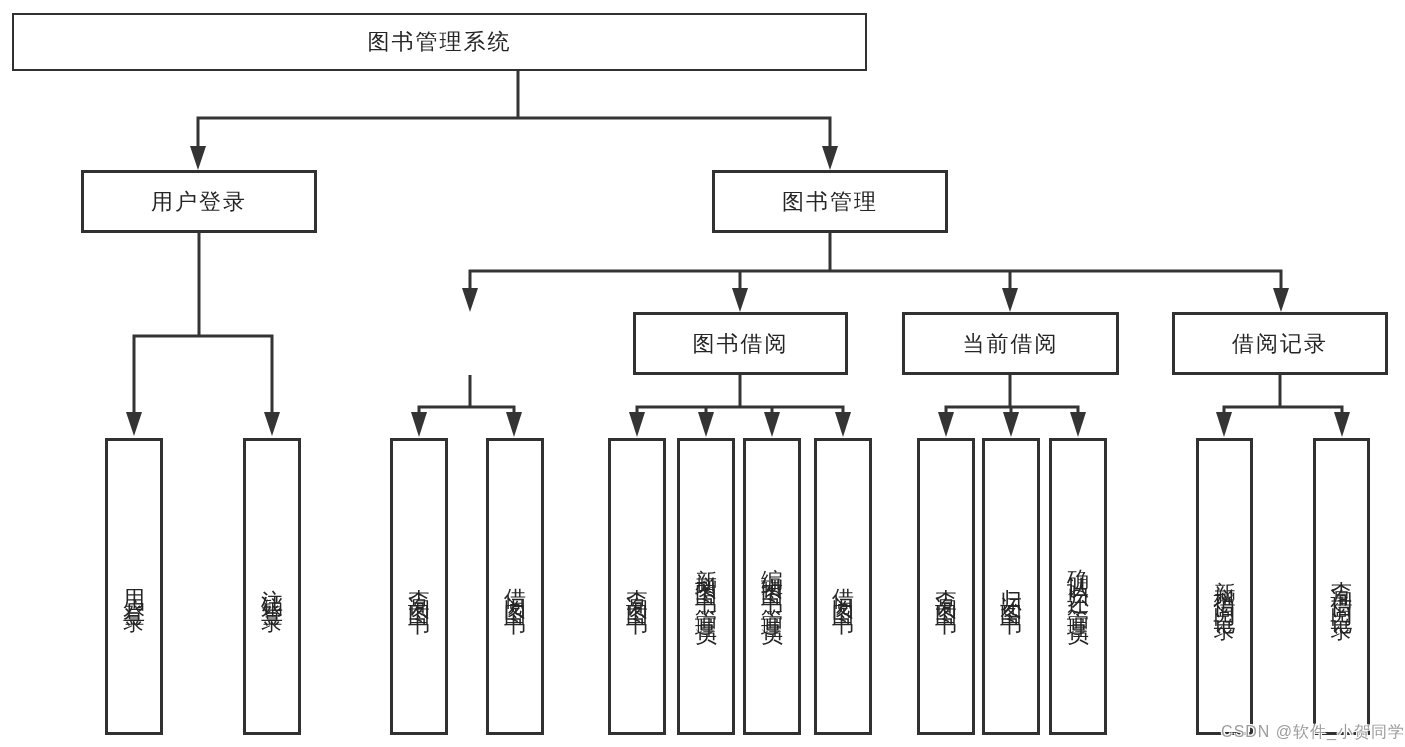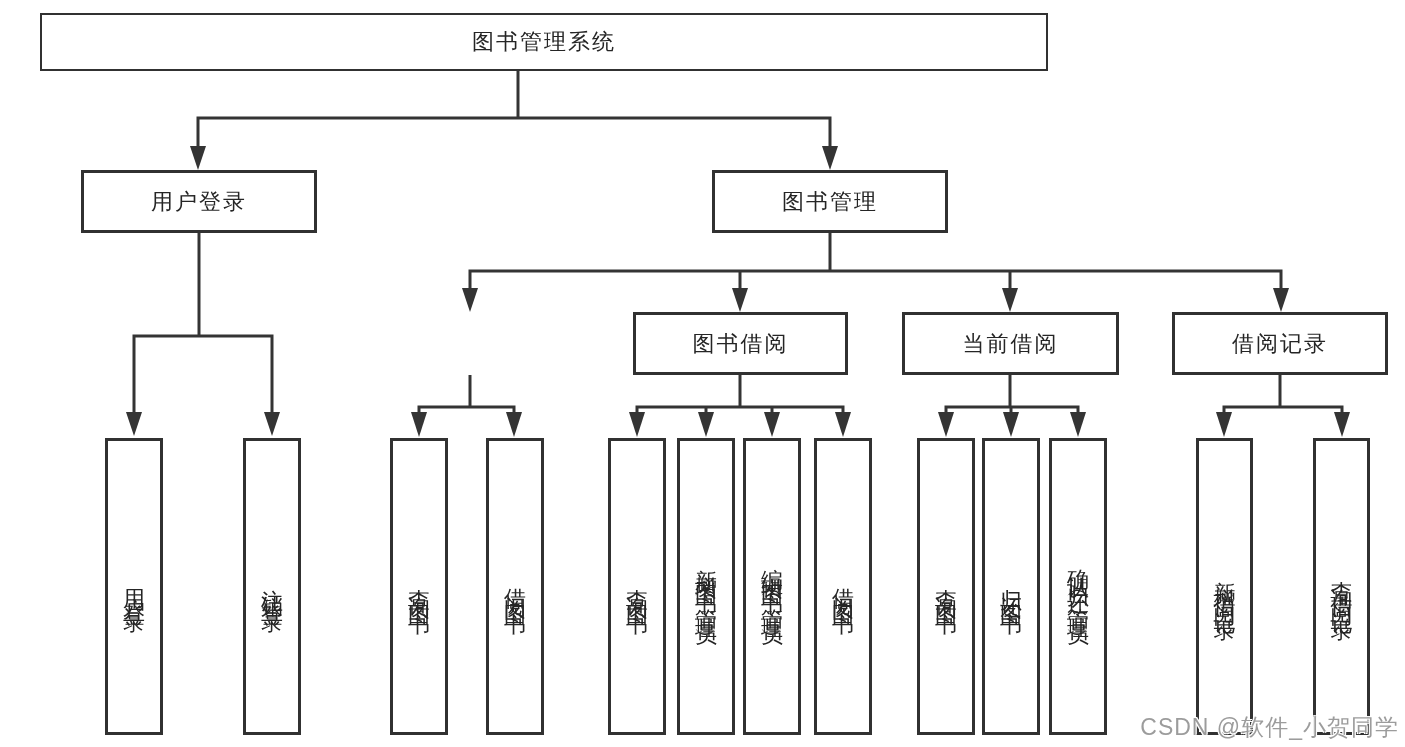--- a/index.html
+++ b/index.html
@@ -15,22 +15,22 @@
     display:flex;align-items:center;justify-content:center;
     font-size:22px;letter-spacing:2px;z-index:1;white-space:nowrap;
   }
   .root{border-width:2px;}
   .vbox{top:438px;height:297px;width:58px;}
   .vtext{
     writing-mode:vertical-rl;text-orientation:mixed;
     letter-spacing:8px;line-height:1;font-size:22px;
   }
   .watermark{
-    position:absolute;right:6px;bottom:4px;z-index:2;
-    font-size:23px;letter-spacing:1px;color:#9c9c9c;
+    position:absolute;right:0;bottom:4px;z-index:2;
+    font-size:16px;letter-spacing:1px;color:#9c9c9c;
     text-shadow:1px 1px 0 #fff,-1px -1px 0 #fff,1px -1px 0 #fff,-1px 1px 0 #fff;
   }
 </style>
 </head>
 <body>
 
 <div class="canvas">
 
   <svg class="wires" width="1405" height="747" viewBox="0 0 1405 747">
 
@@ -73,21 +73,21 @@
     <polygon points="938,412 954,412 946,437"></polygon>
     <polygon points="1003,412 1019,412 1011,437"></polygon>
     <polygon points="1070,412 1086,412 1078,437"></polygon>
 
     <path d="M1280 375 V407"></path>
     <path d="M1224 414 V407 H1342 V414"></path>
     <polygon points="1216,412 1232,412 1224,437"></polygon>
     <polygon points="1334,412 1350,412 1342,437"></polygon>
   </svg>
 
-  <div class="box root" style="left:12px;top:13px;width:1008px;height:58px;margin-left:28px;">
+  <div class="box root" style="left:12px;top:13px;width:855px;height:58px;">
     <span>图书管理系统</span>
   </div>
 
   <div class="box" style="left:81px;top:170px;width:236px;height:63px;">
     <span>用户登录</span>
   </div>
   <div class="box" style="left:712px;top:170px;width:236px;height:63px;font-family:Liberation Mono, monospace;">
     <span>图书管理</span>
   </div>
 

